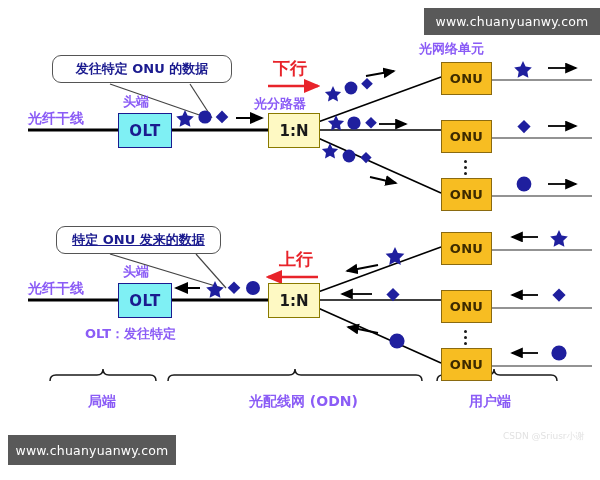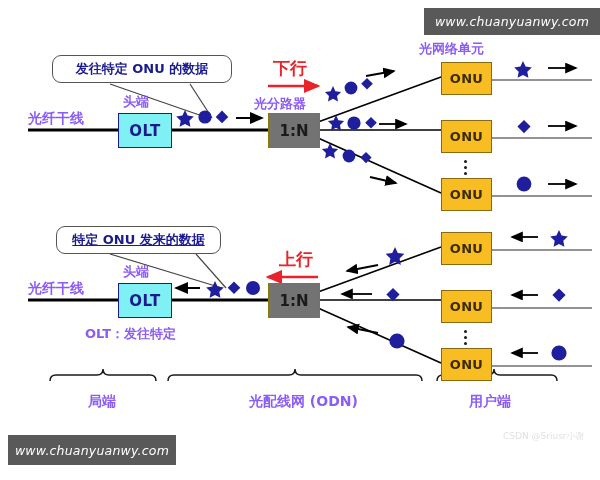--- a/index.html
+++ b/index.html
@@ -50,21 +50,21 @@
     font-weight: bold;
     font-size: 15px;
     display: flex;
     align-items: center;
     justify-content: center;
     letter-spacing: 0.5px;
   }
   
   .splitter-box {
     position: absolute;
-    background: #737373;
+    background: #fef9c3;
     border: 1.8px solid #8a7a00;
     color: #1a1a1a;
     font-weight: bold;
     font-size: 15px;
     display: flex;
     align-items: center;
     justify-content: center;
   }
   
   .onu-box {
@@ -101,21 +101,20 @@
   .watermark {
     position: absolute;
     background: #595959;
     color: #ffffff;
     font-size: 12.5px;
     display: flex;
     align-items: center;
     justify-content: center;
     letter-spacing: 0.2px;
     white-space: nowrap;
-    font-style: italic;
   }
   .csdn-watermark {
     position: absolute;
     color: #e2e2e2;
     font-size: 9px;
     white-space: nowrap;
   }
 
   
   .vdots {

